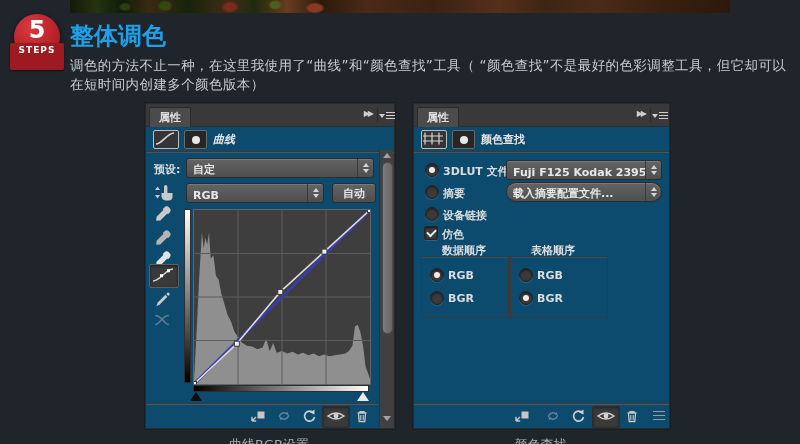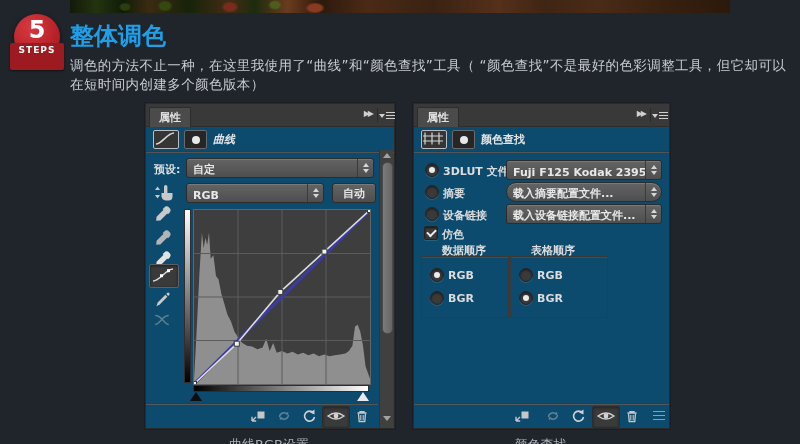--- a/index.html
+++ b/index.html
@@ -334,27 +334,20 @@
     <div class="dd" style="left:92px;top:78px;width:156px;border-radius:10px;">
       <span class="dd-text">载入摘要配置文件...</span>
       <span class="dd-stepper">
           <i class="tri-up"></i>
           <i class="tri-dn"></i>
         </span>
     </div>
 
     <span class="radio" style="left:11px;top:103px;"></span>
     <span class="plabel" style="left:29px;top:104px;">设备链接</span>
-    <div class="dd" style="left:92px;top:100px;width:156px;">
-      <span class="dd-text">载入设备链接配置文件...</span>
-      <span class="dd-stepper">
-          <i class="tri-up"></i>
-          <i class="tri-dn"></i>
-        </span>
-    </div>
 
     <span class="checkbox on" style="left:10px;top:122px;"></span>
     <span class="plabel" style="left:28px;top:123px;">仿色</span>
 
     <span class="plabel" style="left:28px;top:139px;">数据顺序</span>
     <span class="plabel" style="left:117px;top:139px;">表格顺序</span>
 
     <div class="groupbox" style="left:7px;top:152px;width:86px;height:60px;">
       <span class="radio on" style="left:8px;top:11px;"></span>
       <span class="plabel" style="left:26px;top:12px;">RGB</span>

